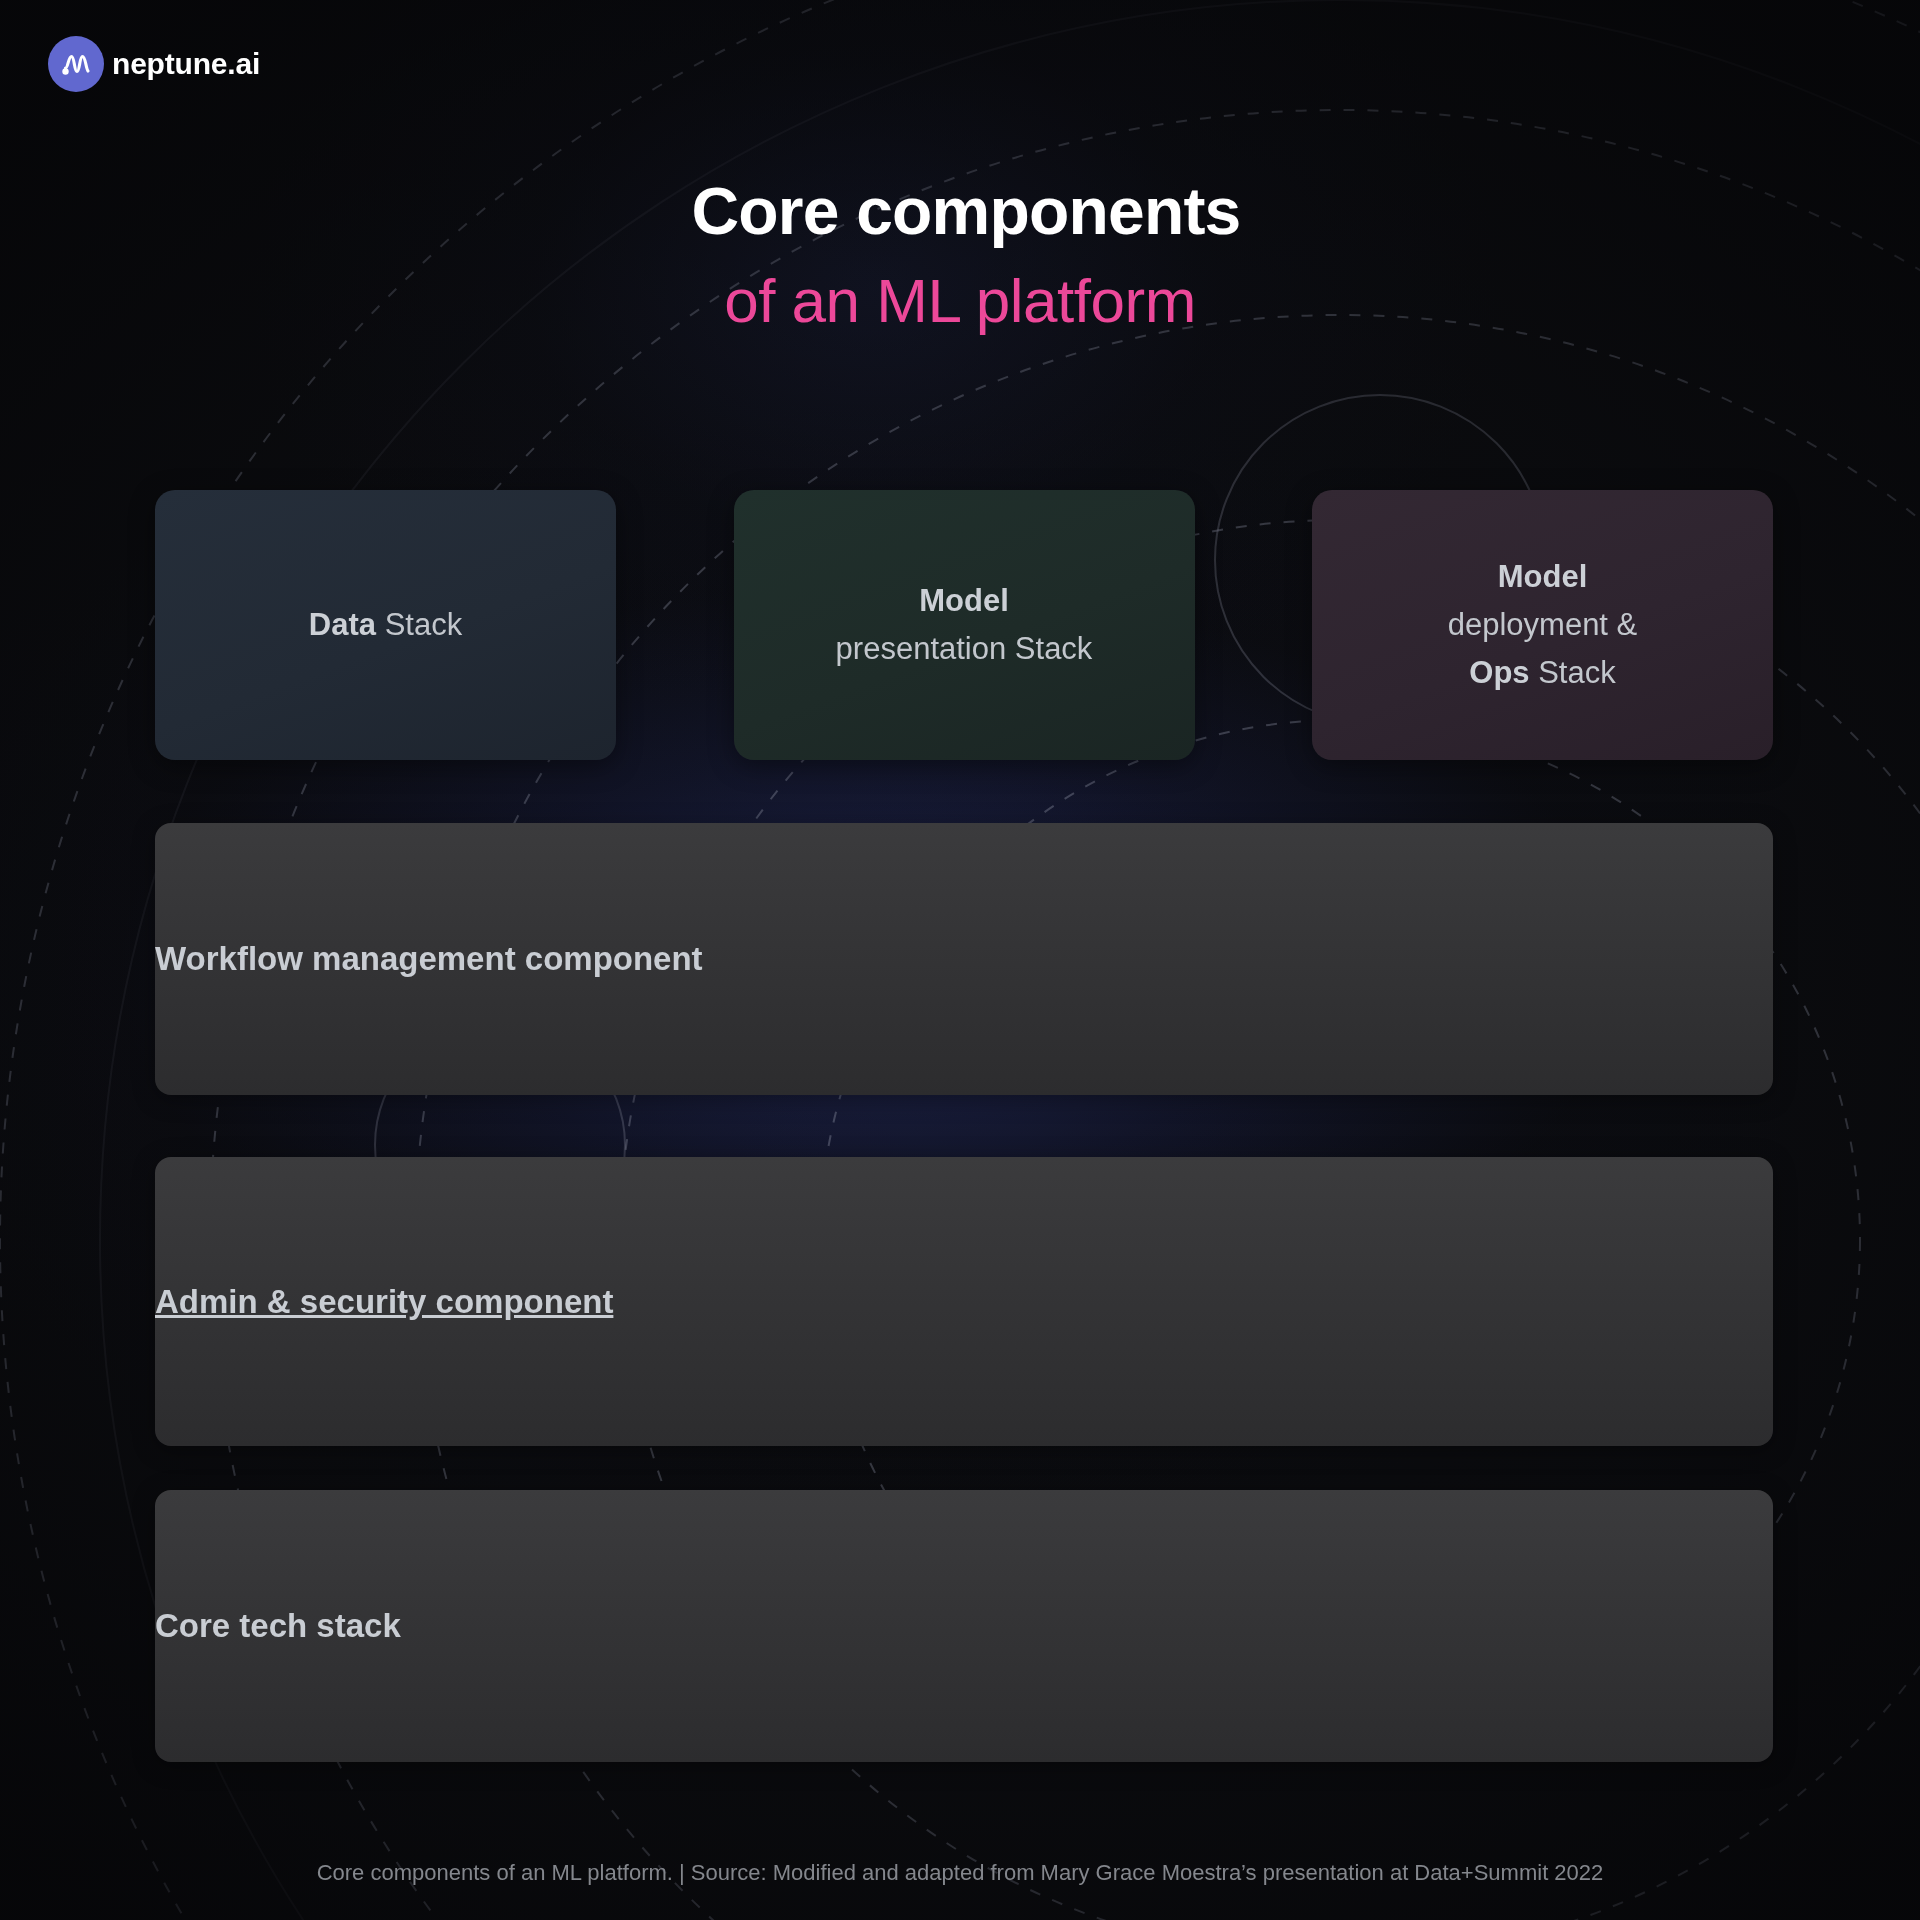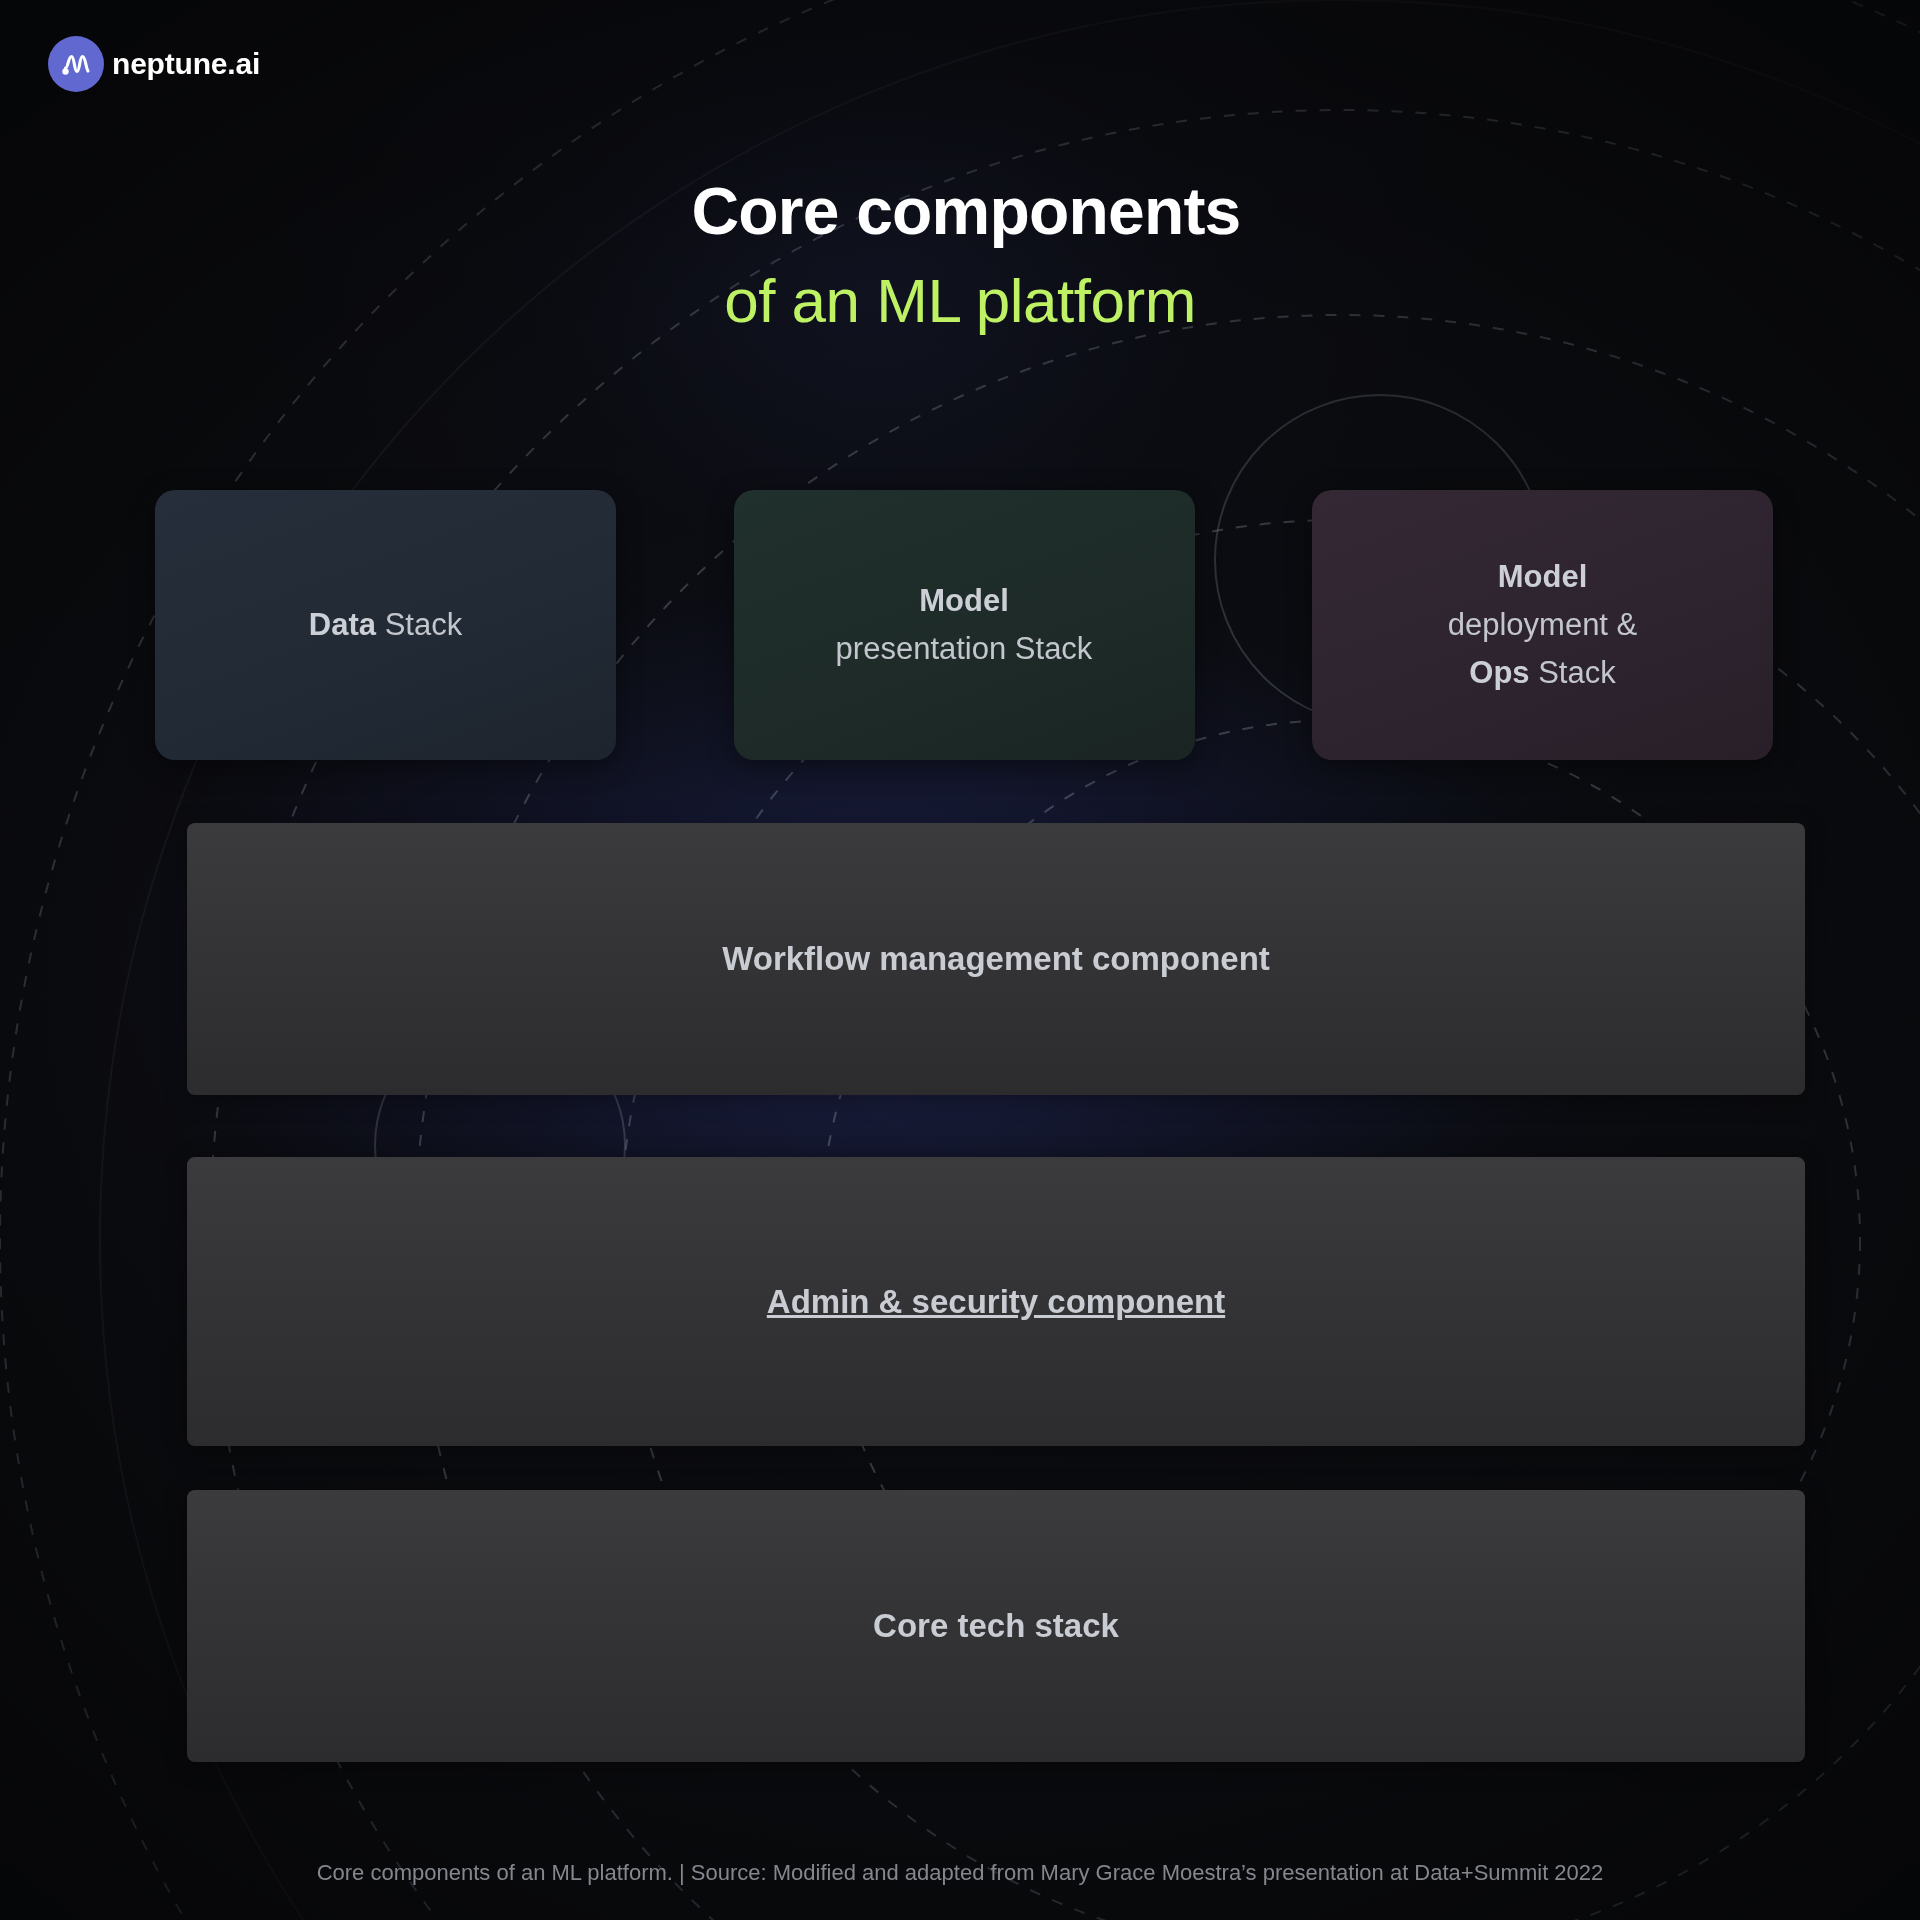--- a/index.html
+++ b/index.html
@@ -55,21 +55,21 @@
   .title-main {
     position:absolute; left:0; top:178px; width:1920px;
     text-align:center;
     color:#ffffff; font-size:66px; font-weight:700; letter-spacing:-0.8px;
     line-height:1.0;
     padding-left:12px;
   }
   .title-sub {
     position:absolute; left:0; top:270px; width:1920px;
     text-align:center;
-    color:#bef264; font-size:62px; font-weight:400; letter-spacing:-0.5px;
+    color:#ec4899; font-size:62px; font-weight:400; letter-spacing:-0.5px;
     line-height:1.0;
   }
 
   
   .cards-row {
     position:absolute; left:155px; top:490px;
     width:1618px; height:270px;
     display:flex; justify-content:space-between;
   }
   .stack-card {
@@ -83,26 +83,25 @@
     box-shadow:0 6px 26px rgba(0,0,0,0.40);
   }
   .stack-card .b { font-weight:700; color:#ccd0d6; }
   .card-data  { background:linear-gradient(160deg,#252e3a 0%, #222a35 55%, #1d242e 100%); }
   .card-dev   { background:linear-gradient(160deg,#20302c 0%, #1e2b28 55%, #1a2523 100%); }
   .card-ops   { background:linear-gradient(160deg,#332833 0%, #2e242f 55%, #291f29 100%); }
 
   
   .bar {
     position:absolute; left:155px; width:1618px;
-    border-radius:8px;
+    border-radius:16px;
     background:linear-gradient(180deg,#3b3b3d 0%, #343436 45%, #2c2c2e 100%);
-    display:flex; align-items:center; justify-content:center;
+    display:flex; align-items:center; justify-content:flex-start;
     color:#c9cdd3; font-size:33px; font-weight:700;
     box-shadow:0 4px 22px rgba(0,0,0,0.35);
-    margin-left:32px;
   }
   .bar-1 { top:823px;  height:272px; }
   .bar-2 { top:1157px; height:289px;text-decoration:underline; }
   .bar-3 { top:1490px; height:272px; }
 
   
   .caption {
     position:absolute; left:0; top:1832px; width:1920px;
     text-align:center;
     color:#84878d; font-size:22px; font-weight:400;margin-top:28px;

